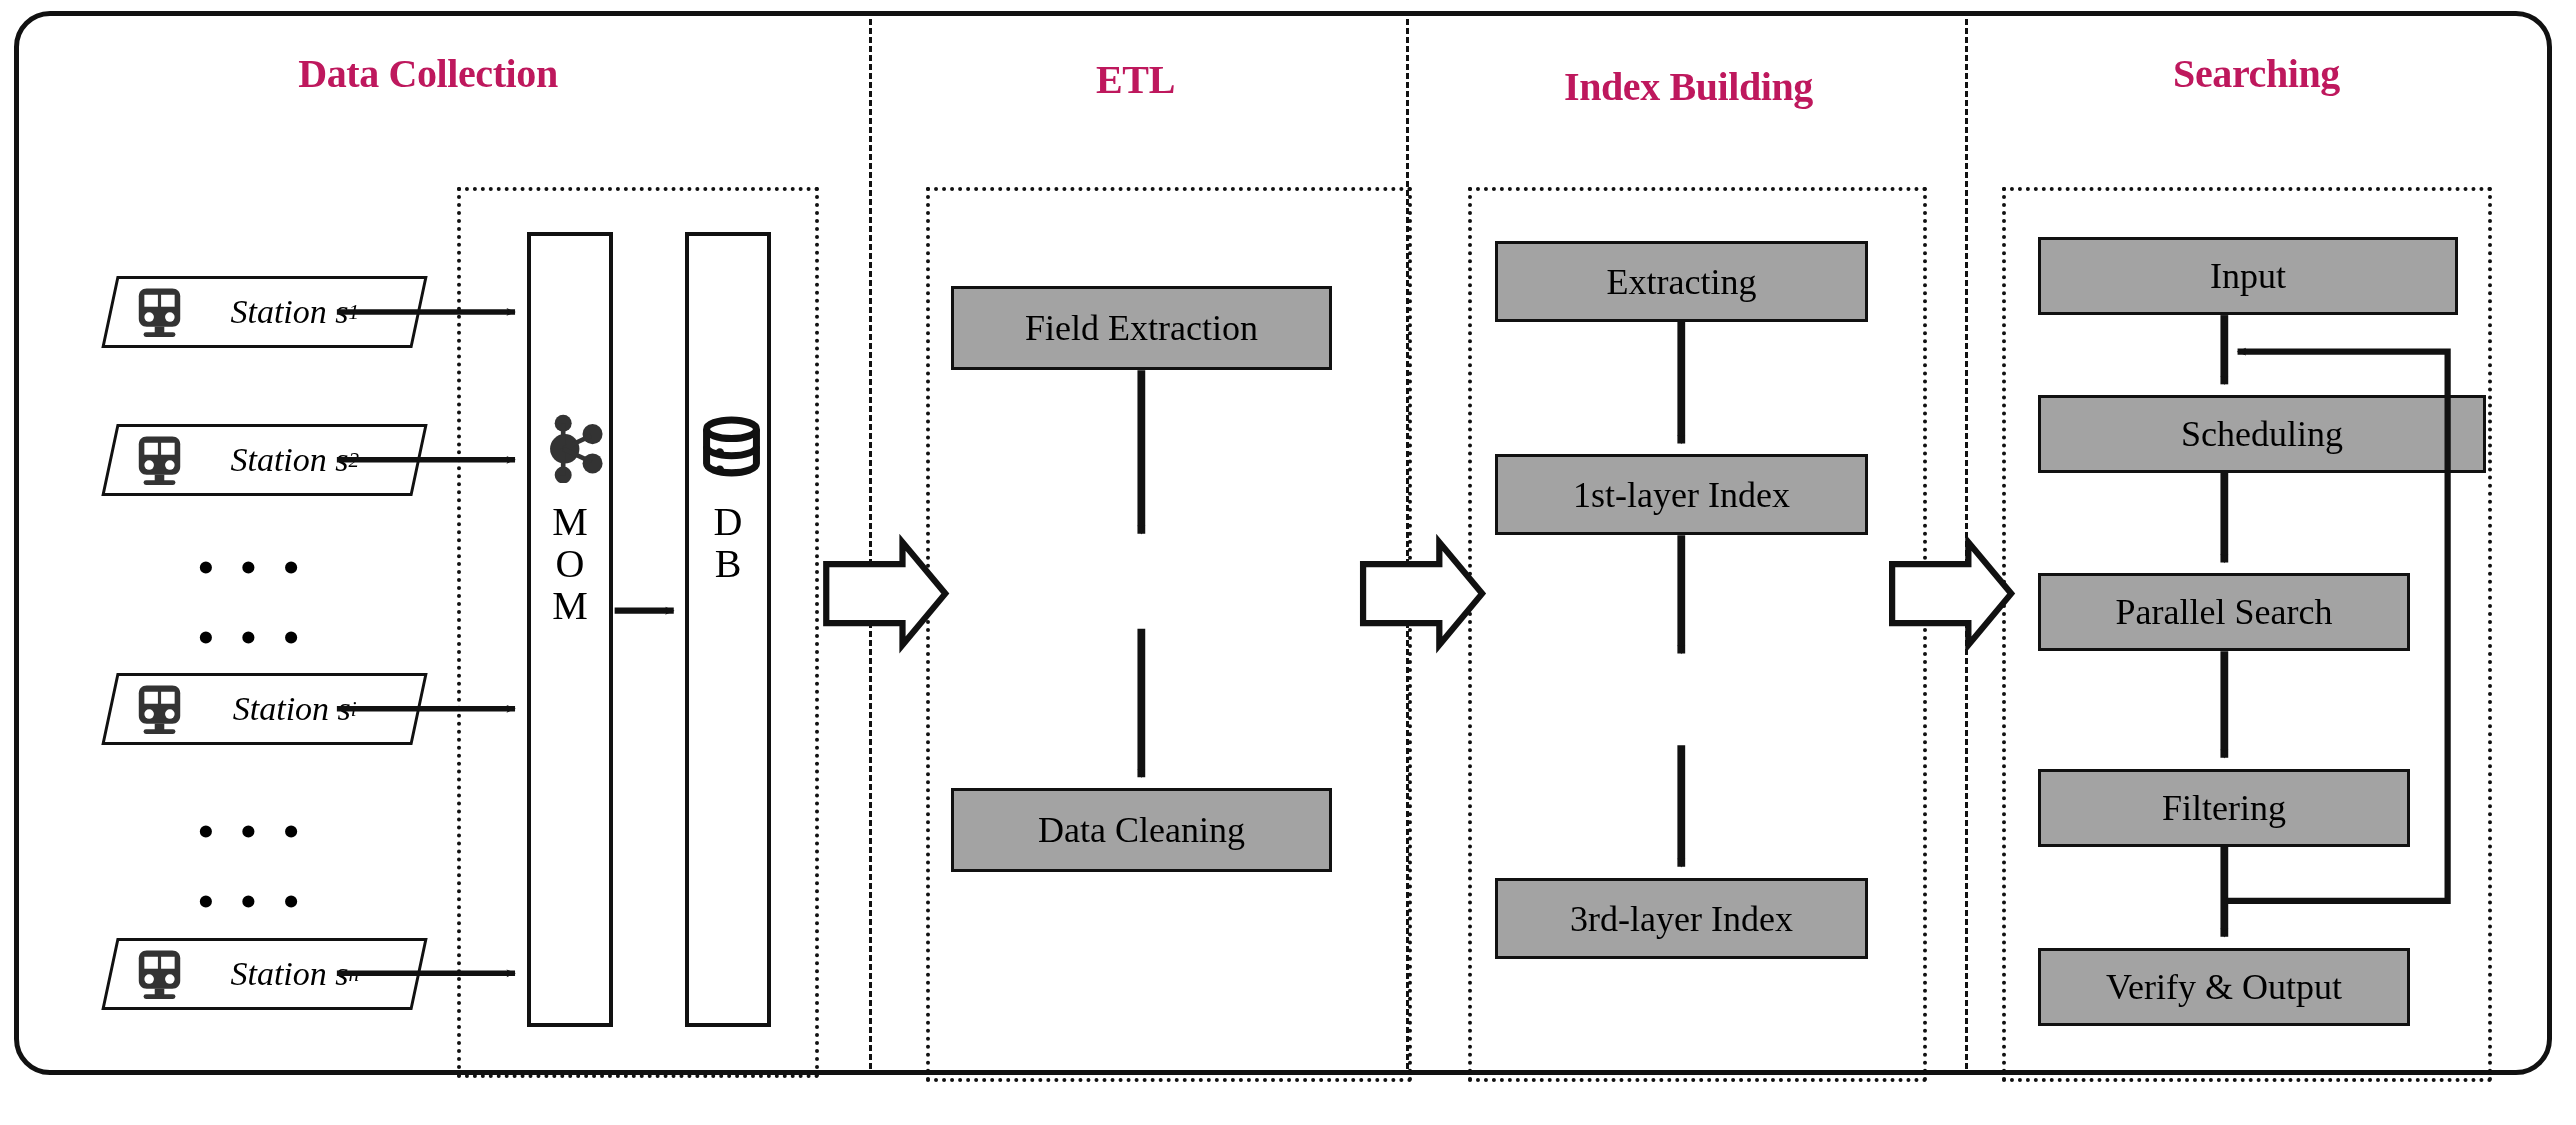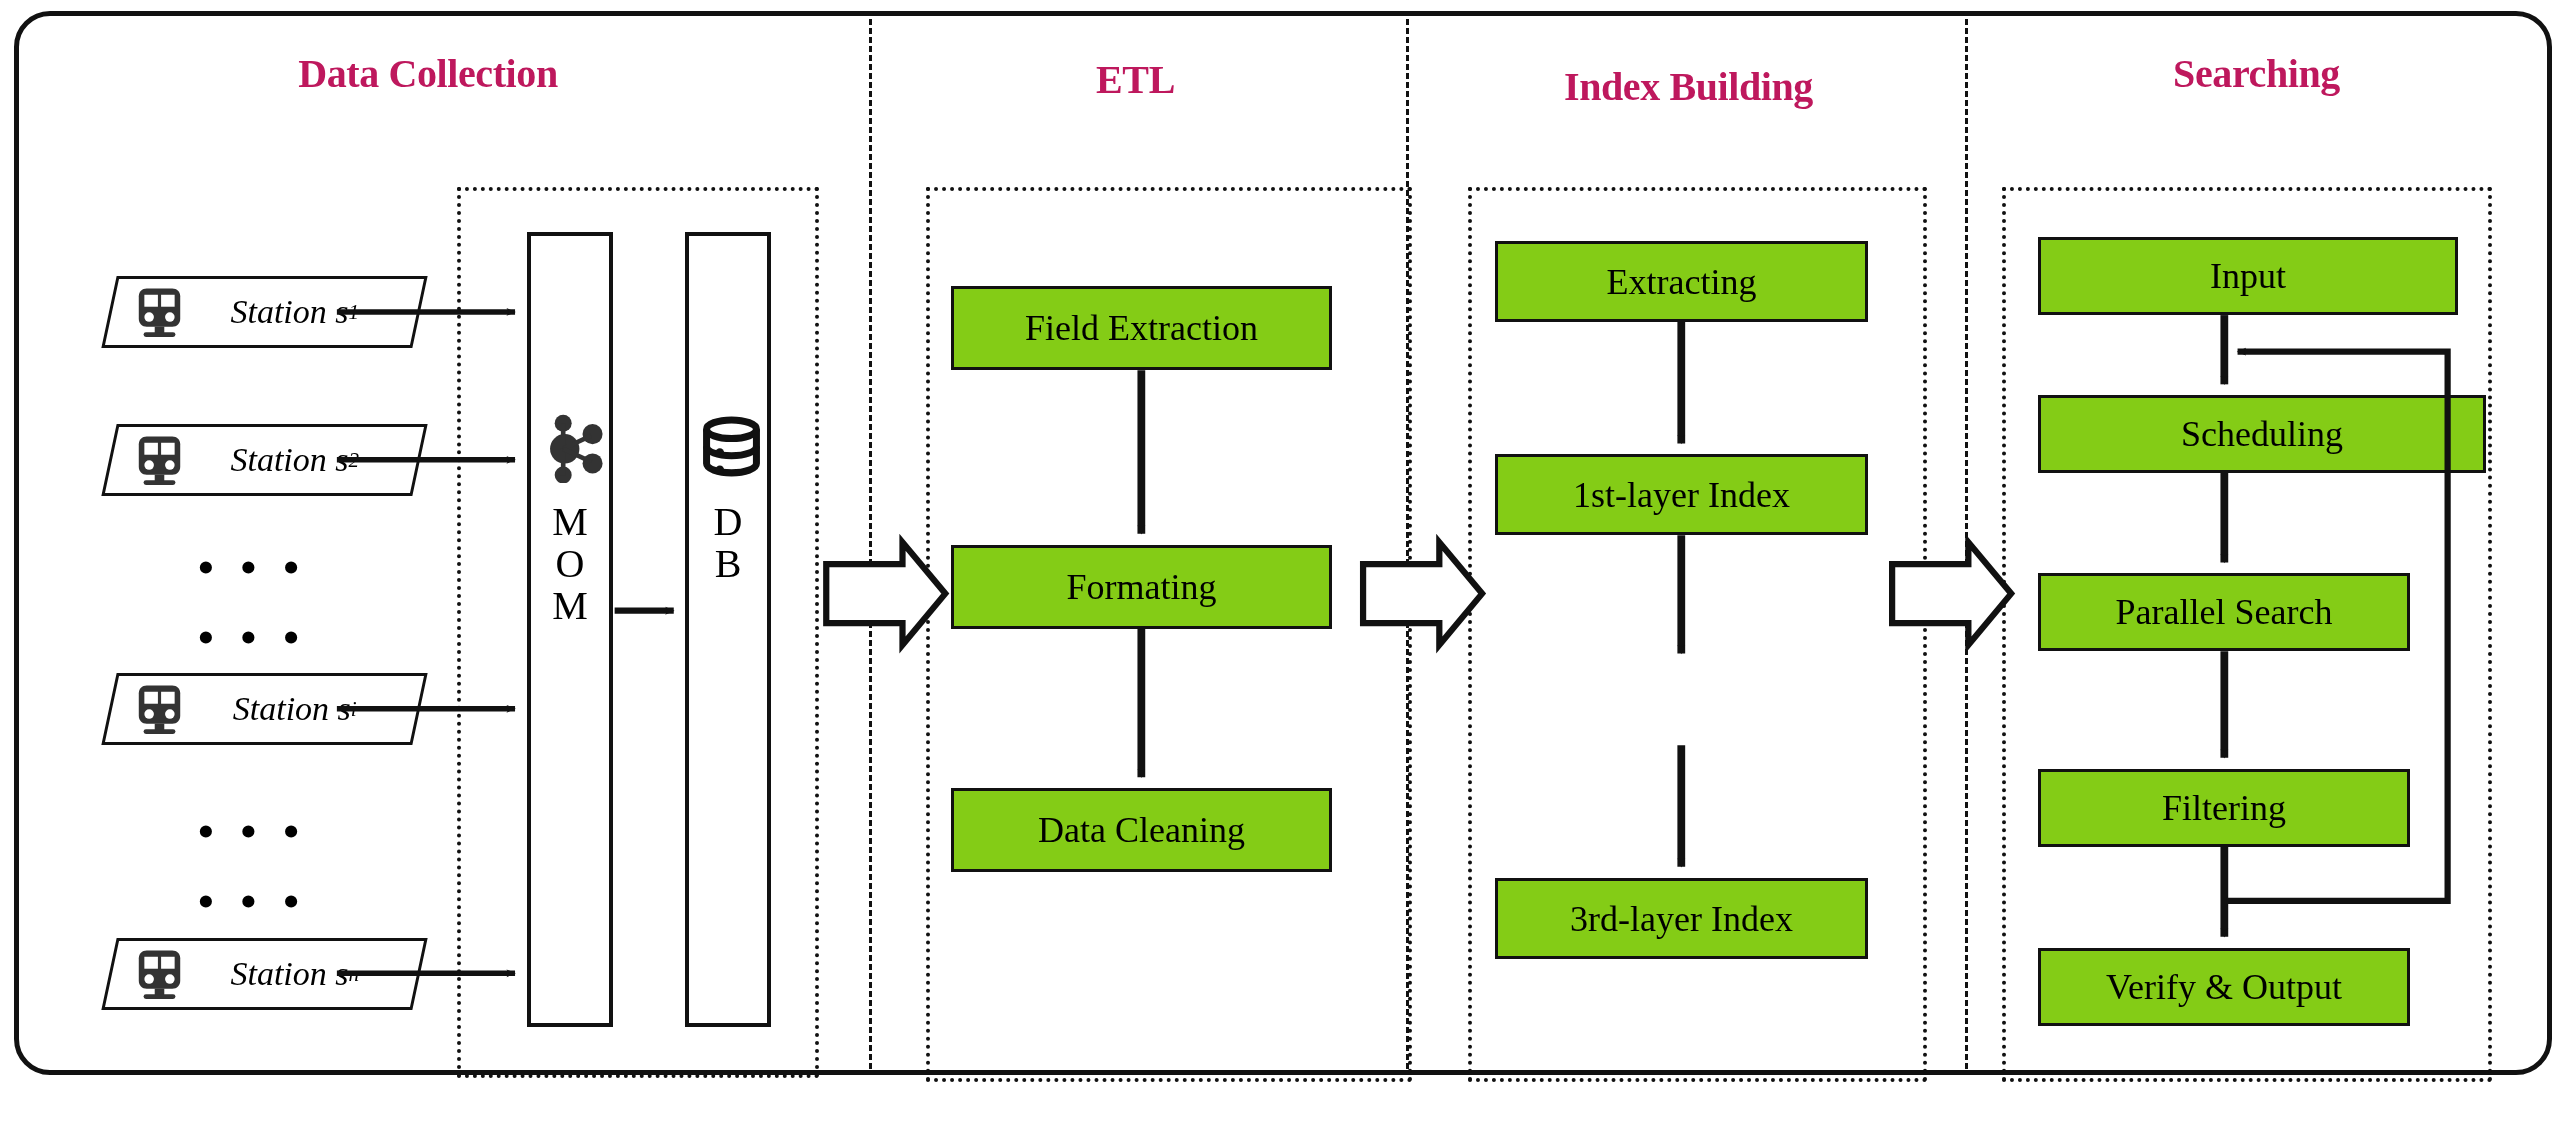--- a/index.html
+++ b/index.html
@@ -125,21 +125,21 @@
     font-size: 40px;
     line-height: 1.05;
     color: #000000;
   }
 
   
   .proc-box {
     position: absolute;
     border: 3.9px solid #111111;
     box-sizing: border-box;
-    background: #84cc16;
+    background: #a3a3a3;
     display: flex;
     align-items: center;
     justify-content: center;
     font-size: 36px;
     color: #000000;
     white-space: nowrap;
   }
 
   
   .overlay {
@@ -273,21 +273,20 @@
     </svg>
     <div class="pillar-letters" style="top:265px;">
       <div>D</div>
       <div>B</div>
     </div>
   </div>
 
   <div class="dotted-group" style="left:926px; top:187px; width:486px; height:895px;"></div>
 
   <div class="proc-box" style="left:951px; top:286px; width:381px; height:84px;">Field Extraction</div>
-  <div class="proc-box" style="left:951px; top:545px; width:381px; height:84px;">Formating</div>
   <div class="proc-box" style="left:951px; top:788px; width:381px; height:84px;">Data Cleaning</div>
 
   <div class="dotted-group" style="left:1468px; top:187px; width:459px; height:895px;"></div>
 
   <div class="proc-box" style="left:1495px; top:241px;  width:373px; height:81px;">Extracting</div>
   <div class="proc-box" style="left:1495px; top:454px;  width:373px; height:81px;">1st-layer Index</div>
   <div class="proc-box" style="left:1495px; top:878px; width:373px; height:81px;">3rd-layer Index</div>
 
   <div class="dotted-group" style="left:2002px; top:187px; width:490px; height:895px;"></div>
 

